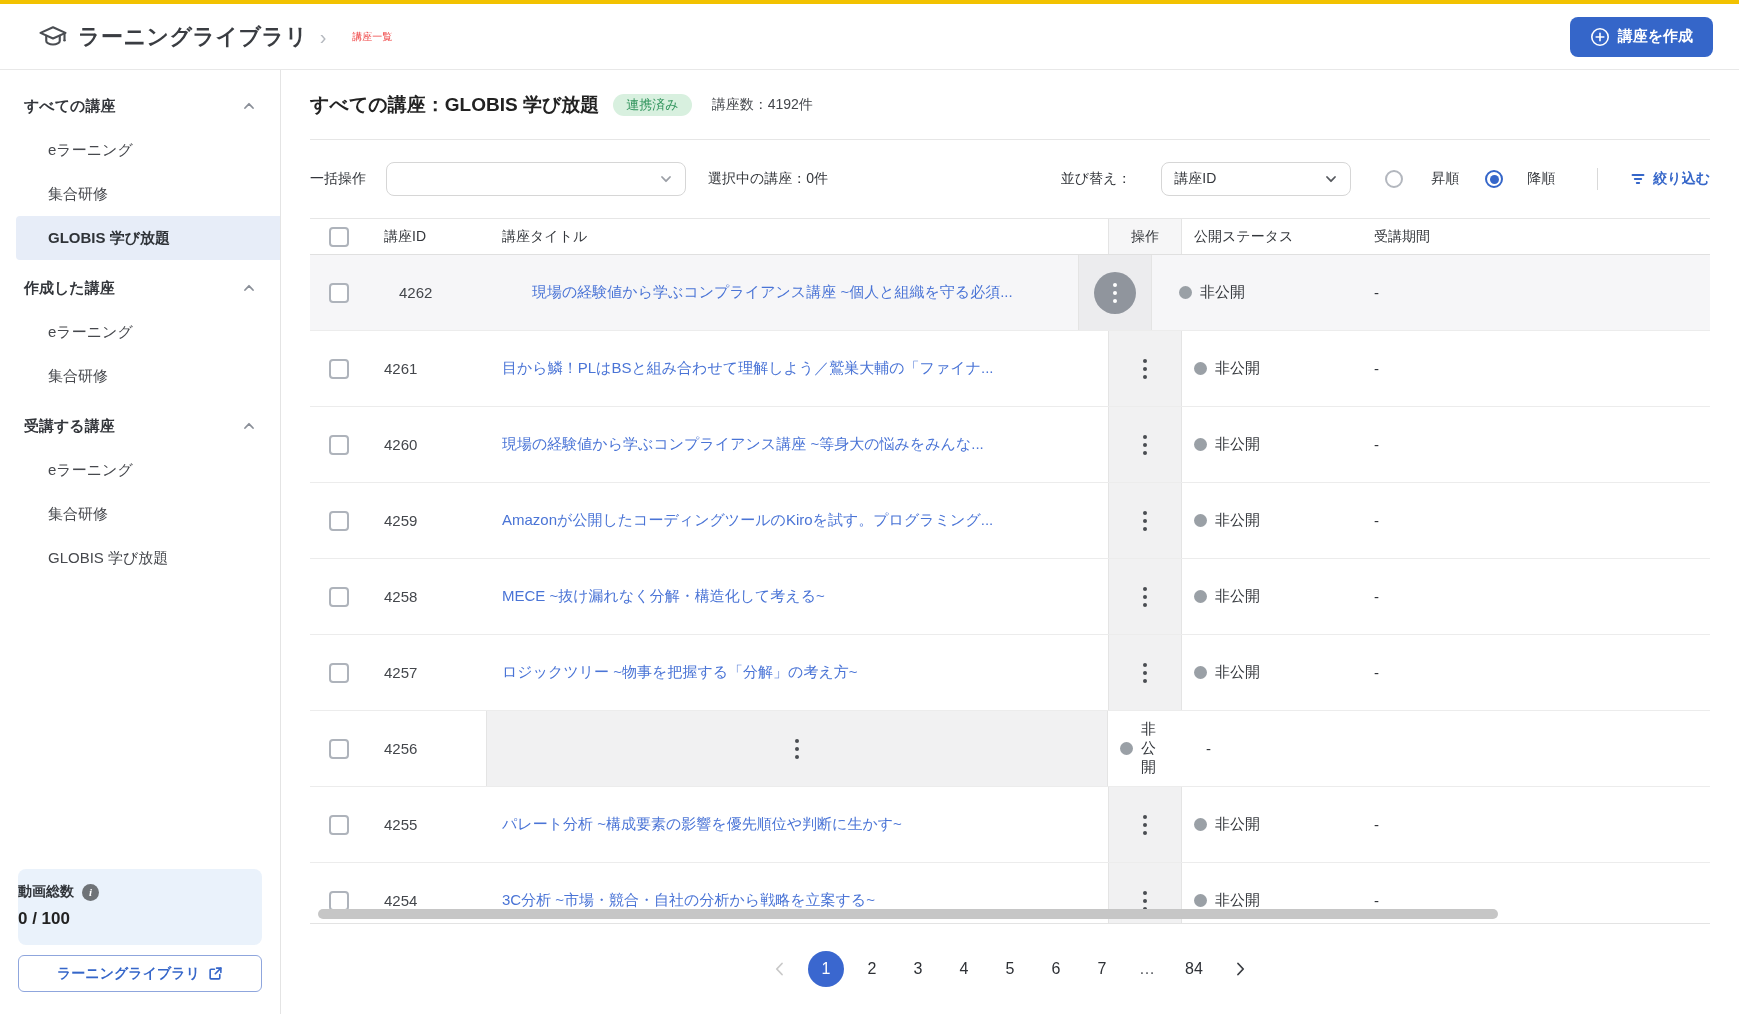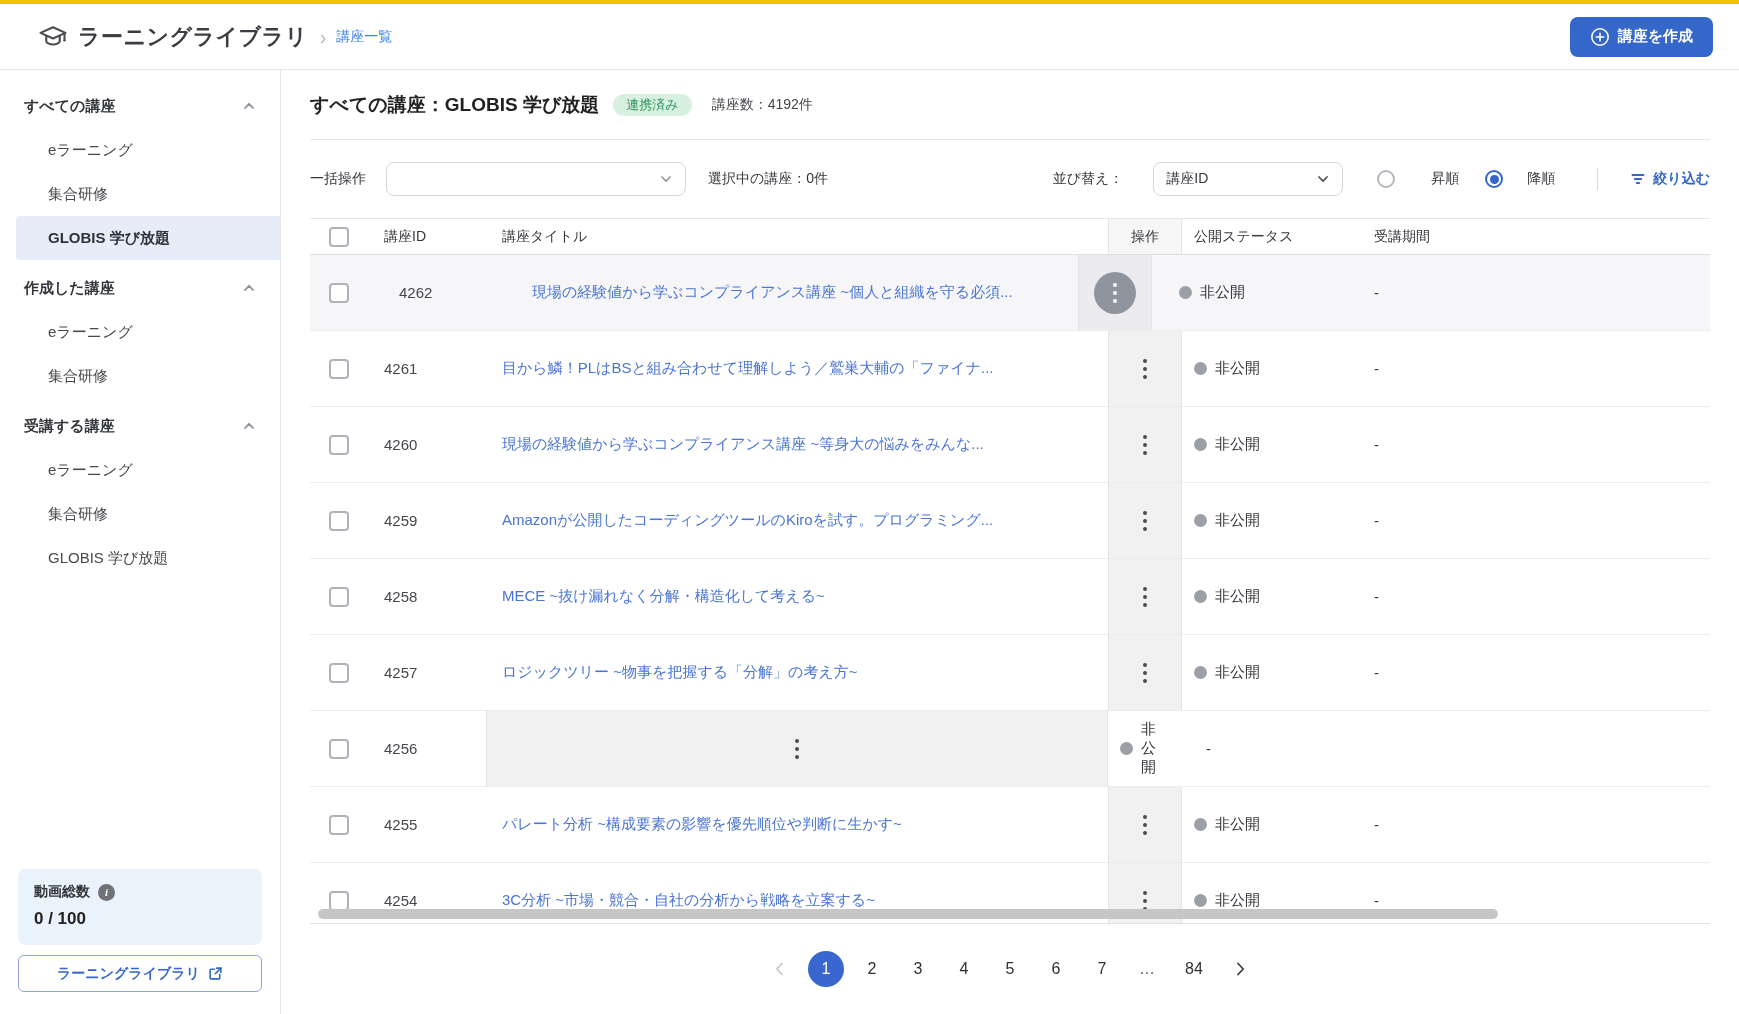--- a/index.html
+++ b/index.html
@@ -11,21 +11,21 @@
   
   .top-accent { height:4px; background:#F2C200; }
   .header {
     height:66px; display:flex; align-items:center;
     padding:0 26px 0 38px; border-bottom:1px solid #e8e8e8; background:#fff;
   }
   .brand { display:flex; align-items:center; gap:10px; }
   .brand svg { width:30px; height:30px; }
   .app-title { font-size:22px; font-weight:bold; color:#3a3d42; letter-spacing:.5px; }
   .crumb-sep { color:#b4b8be; font-size:20px; margin:0 10px 0 12px; line-height:1; }
-  .crumb { color:#3b82f6; font-size:14px; }
+  .crumb { color:#ef4444; font-size:10px;margin-left:16px; }
   .create-btn {
     margin-left:auto; display:flex; align-items:center; gap:8px;
     background:#3566C9; color:#fff; border:none; border-radius:8px;
     height:40px; padding:0 20px; font-size:15px; font-weight:bold; cursor:pointer;
     font-family:inherit;
   }
   .create-btn svg { width:20px; height:20px; }
   
   .layout { display:flex; height:944px; }
   .sidebar {
@@ -41,21 +41,21 @@
   .side-item {
     height:44px; display:flex; align-items:center;
     padding-left:48px; font-size:15px; color:#46484d; cursor:pointer;
   }
   .side-item.active {
     background:#E7EDF8; font-weight:bold; color:#2f3338;
     margin-left:16px; padding-left:32px; border-radius:4px 0 0 4px;
   }
   .video-panel {
     margin:auto 18px 0 18px; background:#EAF2FB; border-radius:8px;
-    padding:14px 16px 16px;
+    padding:14px 0 16px;
   }
   .video-panel-top { display:flex; align-items:center; gap:8px; }
   .video-label { font-size:14px; font-weight:bold; color:#2f3338; }
   .info-icon {
     width:17px; height:17px; border-radius:50%; background:#6f7377; color:#fff;
     font-size:11px; font-weight:bold; display:flex; align-items:center; justify-content:center;
     font-family:"Liberation Serif", serif; font-style:italic;
   }
   .video-count { font-size:17px; font-weight:bold; color:#222; margin-top:8px; }
   .limit-btn {
@@ -258,21 +258,21 @@
 
       <div class="tb-right">
         <span class="tb-label">並び替え：</span>
         <div class="select sort-select">
           <span>講座ID</span>
           <svg viewBox="0 0 14 14" fill="none" stroke="#55585d" stroke-width="1.8" stroke-linecap="round" stroke-linejoin="round">
               <path d="M3 5 L7 9.2 L11 5"></path>
             </svg>
         </div>
         <span class="radio"></span>
-        <span class="radio-label" style="margin-left:20px">昇順</span>
+        <span class="radio-label" style="margin-left:12px">昇順</span>
         <span class="radio checked"></span>
         <span class="radio-label" style="margin-left:8px">降順</span>
         <span class="tb-divider"></span>
         <span class="filter-link">
           <svg viewBox="0 0 16 16" fill="none" stroke="#3566C9" stroke-width="1.9" stroke-linecap="round">
             <path d="M2.5 4 H13.5"></path>
               <path d="M4.8 8 H11.2"></path>
               <path d="M6.8 12 H9.2"></path>
           </svg>
           <span>絞り込む</span>

